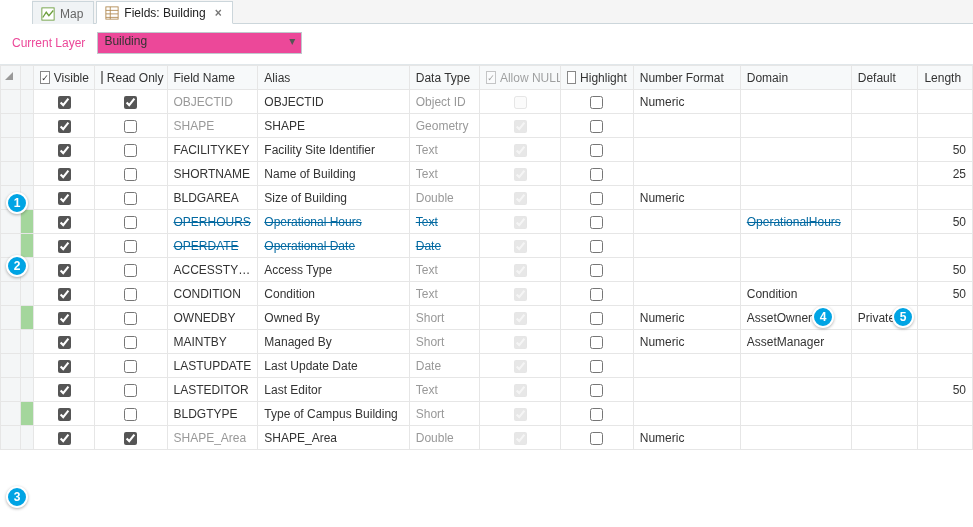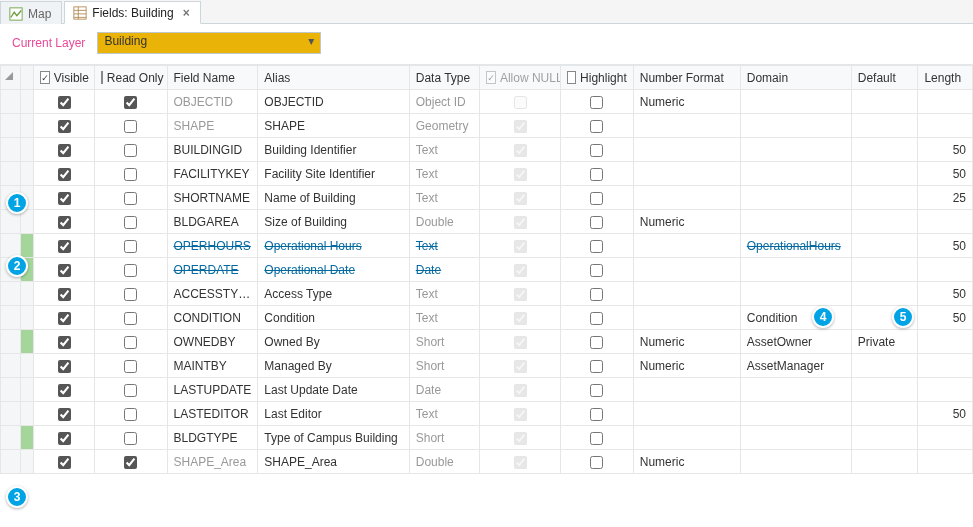--- a/index.html
+++ b/index.html
@@ -14,20 +14,21 @@
     position: relative;
   }
 
   
   .tabbar {
     display: flex;
     height: 24px;
     background: #f5f5f5;
     border-bottom: 1px solid #ccd6db;
     align-items: flex-end;
+    margin-left: 32px;
   }
   .tab {
     display: flex;
     align-items: center;
     gap: 5px;
     padding: 3px 10px 2px 8px;
     height: 23px;
     border: 1px solid #ccd6db;
     border-bottom: none;
     margin-right: 2px;
@@ -52,24 +53,24 @@
   
   .layer-row {
     display: flex;
     align-items: center;
     gap: 12px;
     padding: 8px 12px 10px 12px;
     border-bottom: 1px solid #e1e7ea;
   }
   .layer-label { color: #ec4899; }
   .layer-select {
-    width: 224px;
+    width: 205px;
     height: 22px;
     border: 1px solid #c0c8cd;
-    background: #eab308;
+    background: #ec4899;
     padding: 1px 18px 1px 6px;
     font-family: inherit;
     font-size: 12px;
     position: relative;
   }
   .layer-select::after {
     content: "▾";
     position: absolute;
     right: 6px;
     color: #555;
@@ -267,35 +268,20 @@
     <td class="col-numfmt"></td>
     <td class="col-domain "></td>
     <td class="col-default"></td>
     <td class="col-length"></td>
   </tr>
         <tr>
     <td class="col-rowhdr"></td>
     <td class="col-gutter "></td>
     <td class="col-visible"><input type="checkbox" checked="" style=""></td>
     <td class="col-readonly"><input type="checkbox" style=""></td>
-    <td class="col-fieldname  ">BUILDINGID</td>
-    <td class="col-alias ">Building Identifier</td>
-    <td class="col-datatype muted ">Text</td>
-    <td class="col-allownull"><input type="checkbox" checked="" disabled="" style=""></td>
-    <td class="col-highlight"><input type="checkbox" style=""></td>
-    <td class="col-numfmt"></td>
-    <td class="col-domain "></td>
-    <td class="col-default"></td>
-    <td class="col-length">50</td>
-  </tr>
-        <tr>
-    <td class="col-rowhdr"></td>
-    <td class="col-gutter "></td>
-    <td class="col-visible"><input type="checkbox" checked="" style=""></td>
-    <td class="col-readonly"><input type="checkbox" style=""></td>
     <td class="col-fieldname  ">FACILITYKEY</td>
     <td class="col-alias ">Facility Site Identifier</td>
     <td class="col-datatype muted ">Text</td>
     <td class="col-allownull"><input type="checkbox" checked="" disabled="" style=""></td>
     <td class="col-highlight"><input type="checkbox" style=""></td>
     <td class="col-numfmt"></td>
     <td class="col-domain "></td>
     <td class="col-default"></td>
     <td class="col-length">50</td>
   </tr>

